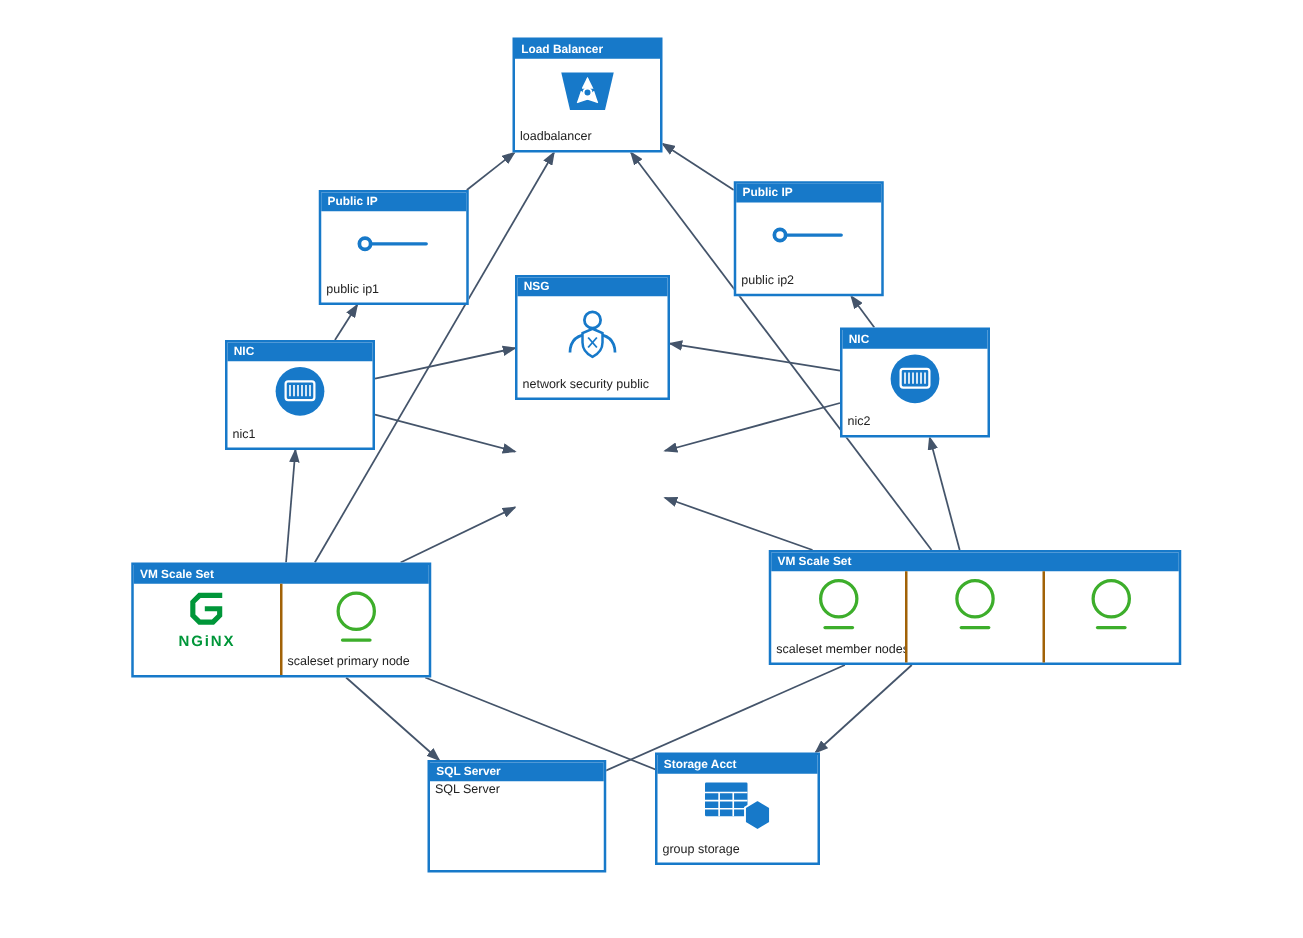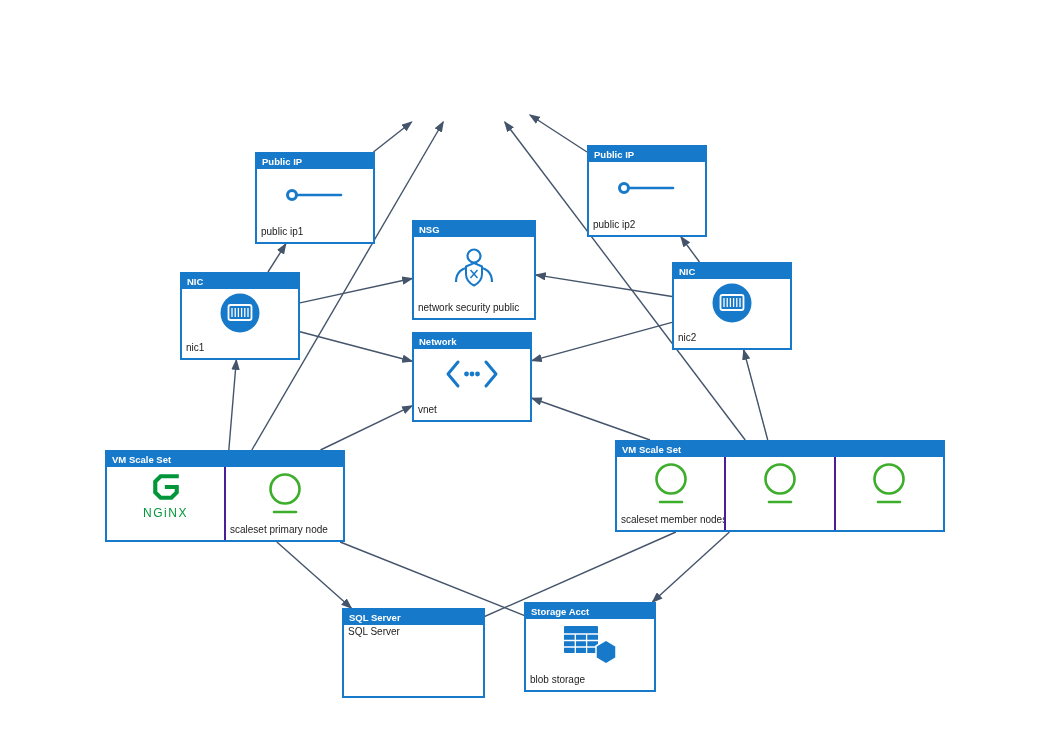--- a/index.html
+++ b/index.html
@@ -6,25 +6,25 @@
   #canvas{position:relative;width:1042px;height:750px;background:#fff;overflow:hidden;}
   #edge-layer{position:absolute;left:0;top:0;width:1042px;height:750px;z-index:0;}
   .edge{stroke:#44546A;stroke-width:1.4;}
   .node{position:absolute;z-index:1;background:#fff;border:2px solid #1779C9;box-sizing:border-box;
         display:flex;flex-direction:column;}
   .hdr{background:#1779C9;color:#fff;font-size:9.5px;font-weight:bold;padding:2px 5px;height:15px;
        line-height:11px;box-sizing:border-box;white-space:nowrap;overflow:hidden;}
   .body{flex:1;display:flex;align-items:center;justify-content:center;overflow:hidden;}
   .lbl{font-size:10px;color:#222;padding:0 4px 3px;height:14px;line-height:13px;white-space:nowrap;overflow:hidden;}
   .cells{flex:1;display:flex;}
-  .cell{flex:1;display:flex;flex-direction:column;border-left:2px solid #4c1d95;min-width:0;}
+  .cell{flex:1;display:flex;flex-direction:column;border-left:2px solid #a16207;min-width:0;}
   .cell:first-child{border-left:none;}
   .cell .body{flex:1;}
   .nginx-wrap{display:flex;flex-direction:column;align-items:center;gap:2px;}
-  .nginx-text{color:#009639;font-weight:normal;font-size:12px;letter-spacing:1.5px;}
+  .nginx-text{color:#009639;font-weight:bold;font-size:12px;letter-spacing:1.5px;}
 </style>
 </head>
 <body>
 
 <div id="canvas">
 
   <svg id="edge-layer">
     <defs>
       <marker id="arrowhead" markerWidth="8" markerHeight="6" refX="7" refY="3" orient="auto">
         <path d="M0,0 L8,3 L0,6 Z" fill="#44546A"></path>
@@ -43,20 +43,40 @@
       <line x1="320.47899159663865" y1="450" x2="412" y2="405.9068825910931" class="edge" marker-end="url(#arrowhead)"></line>
       <line x1="650.0183486238532" y1="440" x2="532" y2="398.23376623376623" class="edge" marker-end="url(#arrowhead)"></line>
       <line x1="251.83333333333334" y1="450" x2="443.1666666666667" y2="122" class="edge" marker-end="url(#arrowhead)"></line>
       <line x1="745.219512195122" y1="440" x2="504.780487804878" y2="122" class="edge" marker-end="url(#arrowhead)"></line>
       <line x1="276.859872611465" y1="542" x2="351.26751592356686" y2="608" class="edge" marker-end="url(#arrowhead)"></line>
       <line x1="675.8802395209581" y1="532" x2="462" y2="626.4920634920635" class="edge" marker-end="url(#arrowhead)"></line>
       <line x1="340.1523178807947" y1="542" x2="542" y2="622.6322751322751" class="edge" marker-end="url(#arrowhead)"></line>
       <line x1="729.4285714285714" y1="532" x2="652.472049689441" y2="602" class="edge" marker-end="url(#arrowhead)"></line>
     </svg>
 
+  <div class="node" id="n-loadbalancer" style="left:410px;top:30px;width:120px;height:92px">
+    <div class="hdr">Load Balancer</div>
+    <div class="body">
+      <span>
+        <svg width="54" height="40" viewBox="0 0 54 40">
+          <defs>
+              <marker id="lbarr" markerWidth="6" markerHeight="6" refX="5" refY="3" orient="auto">
+            <path d="M0,0 L6,3 L0,6 Z" fill="#fff"></path>
+              </marker>
+            </defs>
+          <polygon points="6,5 48,5 41,35 13,35" fill="#1779C9"></polygon>
+          <circle cx="27" cy="21" r="3.2" fill="none" stroke="#fff" stroke-width="1.6"></circle>
+          <line x1="27" y1="17.4" x2="27" y2="10" stroke="#fff" stroke-width="1.6" marker-end="url(#lbarr)"></line>
+          <line x1="24.6" y1="23.4" x2="19.5" y2="28.5" stroke="#fff" stroke-width="1.6" marker-end="url(#lbarr)"></line>
+          <line x1="29.4" y1="23.4" x2="34.5" y2="28.5" stroke="#fff" stroke-width="1.6" marker-end="url(#lbarr)"></line>
+        </svg>
+      </span>
+    </div>
+    <div class="lbl">loadbalancer</div>
+  </div>
 
   <div class="node" id="n-publicip1" style="left:255px;top:152px;width:120px;height:92px">
     <div class="hdr">Public IP</div>
     <div class="body">
       <span>
         <svg width="66" height="24" viewBox="0 0 66 24">
           <circle cx="10" cy="12" r="4.5" fill="#fff" stroke="#1779C9" stroke-width="3"></circle>
           <line x1="15.5" y1="12" x2="59" y2="12" stroke="#1779C9" stroke-width="2.6" stroke-linecap="round"></line>
         </svg>
       </span>
@@ -128,35 +148,20 @@
               <line x1="22.6" y1="16" x2="22.6" y2="25"></line>
             <line x1="25.8" y1="16" x2="25.8" y2="25"></line>
               <line x1="29" y1="16" x2="29" y2="25"></line>
           </g>
         </svg>
       </span>
     </div>
     <div class="lbl">nic2</div>
   </div>
 
-  <div class="node" id="n-vnet" style="left:412px;top:332px;width:120px;height:90px">
-    <div class="hdr">Network</div>
-    <div class="body">
-      <span>
-        <svg width="58" height="38" viewBox="0 0 58 38">
-          <polyline points="15,7 5,19 15,31" fill="none" stroke="#1779C9" stroke-width="3" stroke-linecap="round" stroke-linejoin="round"></polyline>
-          <polyline points="43,7 53,19 43,31" fill="none" stroke="#1779C9" stroke-width="3" stroke-linecap="round" stroke-linejoin="round"></polyline>
-          <circle cx="23.5" cy="19" r="2.4" fill="#1779C9"></circle>
-          <circle cx="29" cy="19" r="2.4" fill="#1779C9"></circle>
-          <circle cx="34.5" cy="19" r="2.4" fill="#1779C9"></circle>
-        </svg>
-      </span>
-    </div>
-    <div class="lbl">vnet</div>
-  </div>
 
   <div class="node" id="n-vmss1" style="left:105px;top:450px;width:240px;height:92px">
     <div class="hdr">VM Scale Set</div>
     <div class="cells">
       <div class="cell">
         <div class="body">
           <span class="nginx-wrap">
             <svg width="36" height="34" viewBox="0 0 40 38">
               <path d="M32,7 H14 L8,13 V25 L14,31 H26 L32,25 V19 H21" fill="none" stroke="#009639" stroke-width="4.6" stroke-linecap="square"></path>
             </svg>
@@ -233,16 +238,16 @@
             <line x1="4" y1="13" x2="38" y2="13"></line>
             <line x1="4" y1="19.5" x2="38" y2="19.5"></line>
             <line x1="4" y1="26" x2="38" y2="26"></line>
             <line x1="15.3" y1="13" x2="15.3" y2="32"></line>
             <line x1="26.6" y1="13" x2="26.6" y2="32"></line>
           </g>
           <polygon points="46,19 56,25 56,37 46,43 36,37 36,25" fill="#1779C9" stroke="#fff" stroke-width="1.5"></polygon>
         </svg>
       </span>
     </div>
-    <div class="lbl">blob storage</div>
+    <div class="lbl">group storage</div>
   </div>
 
 </div>
 
 </body></html>

